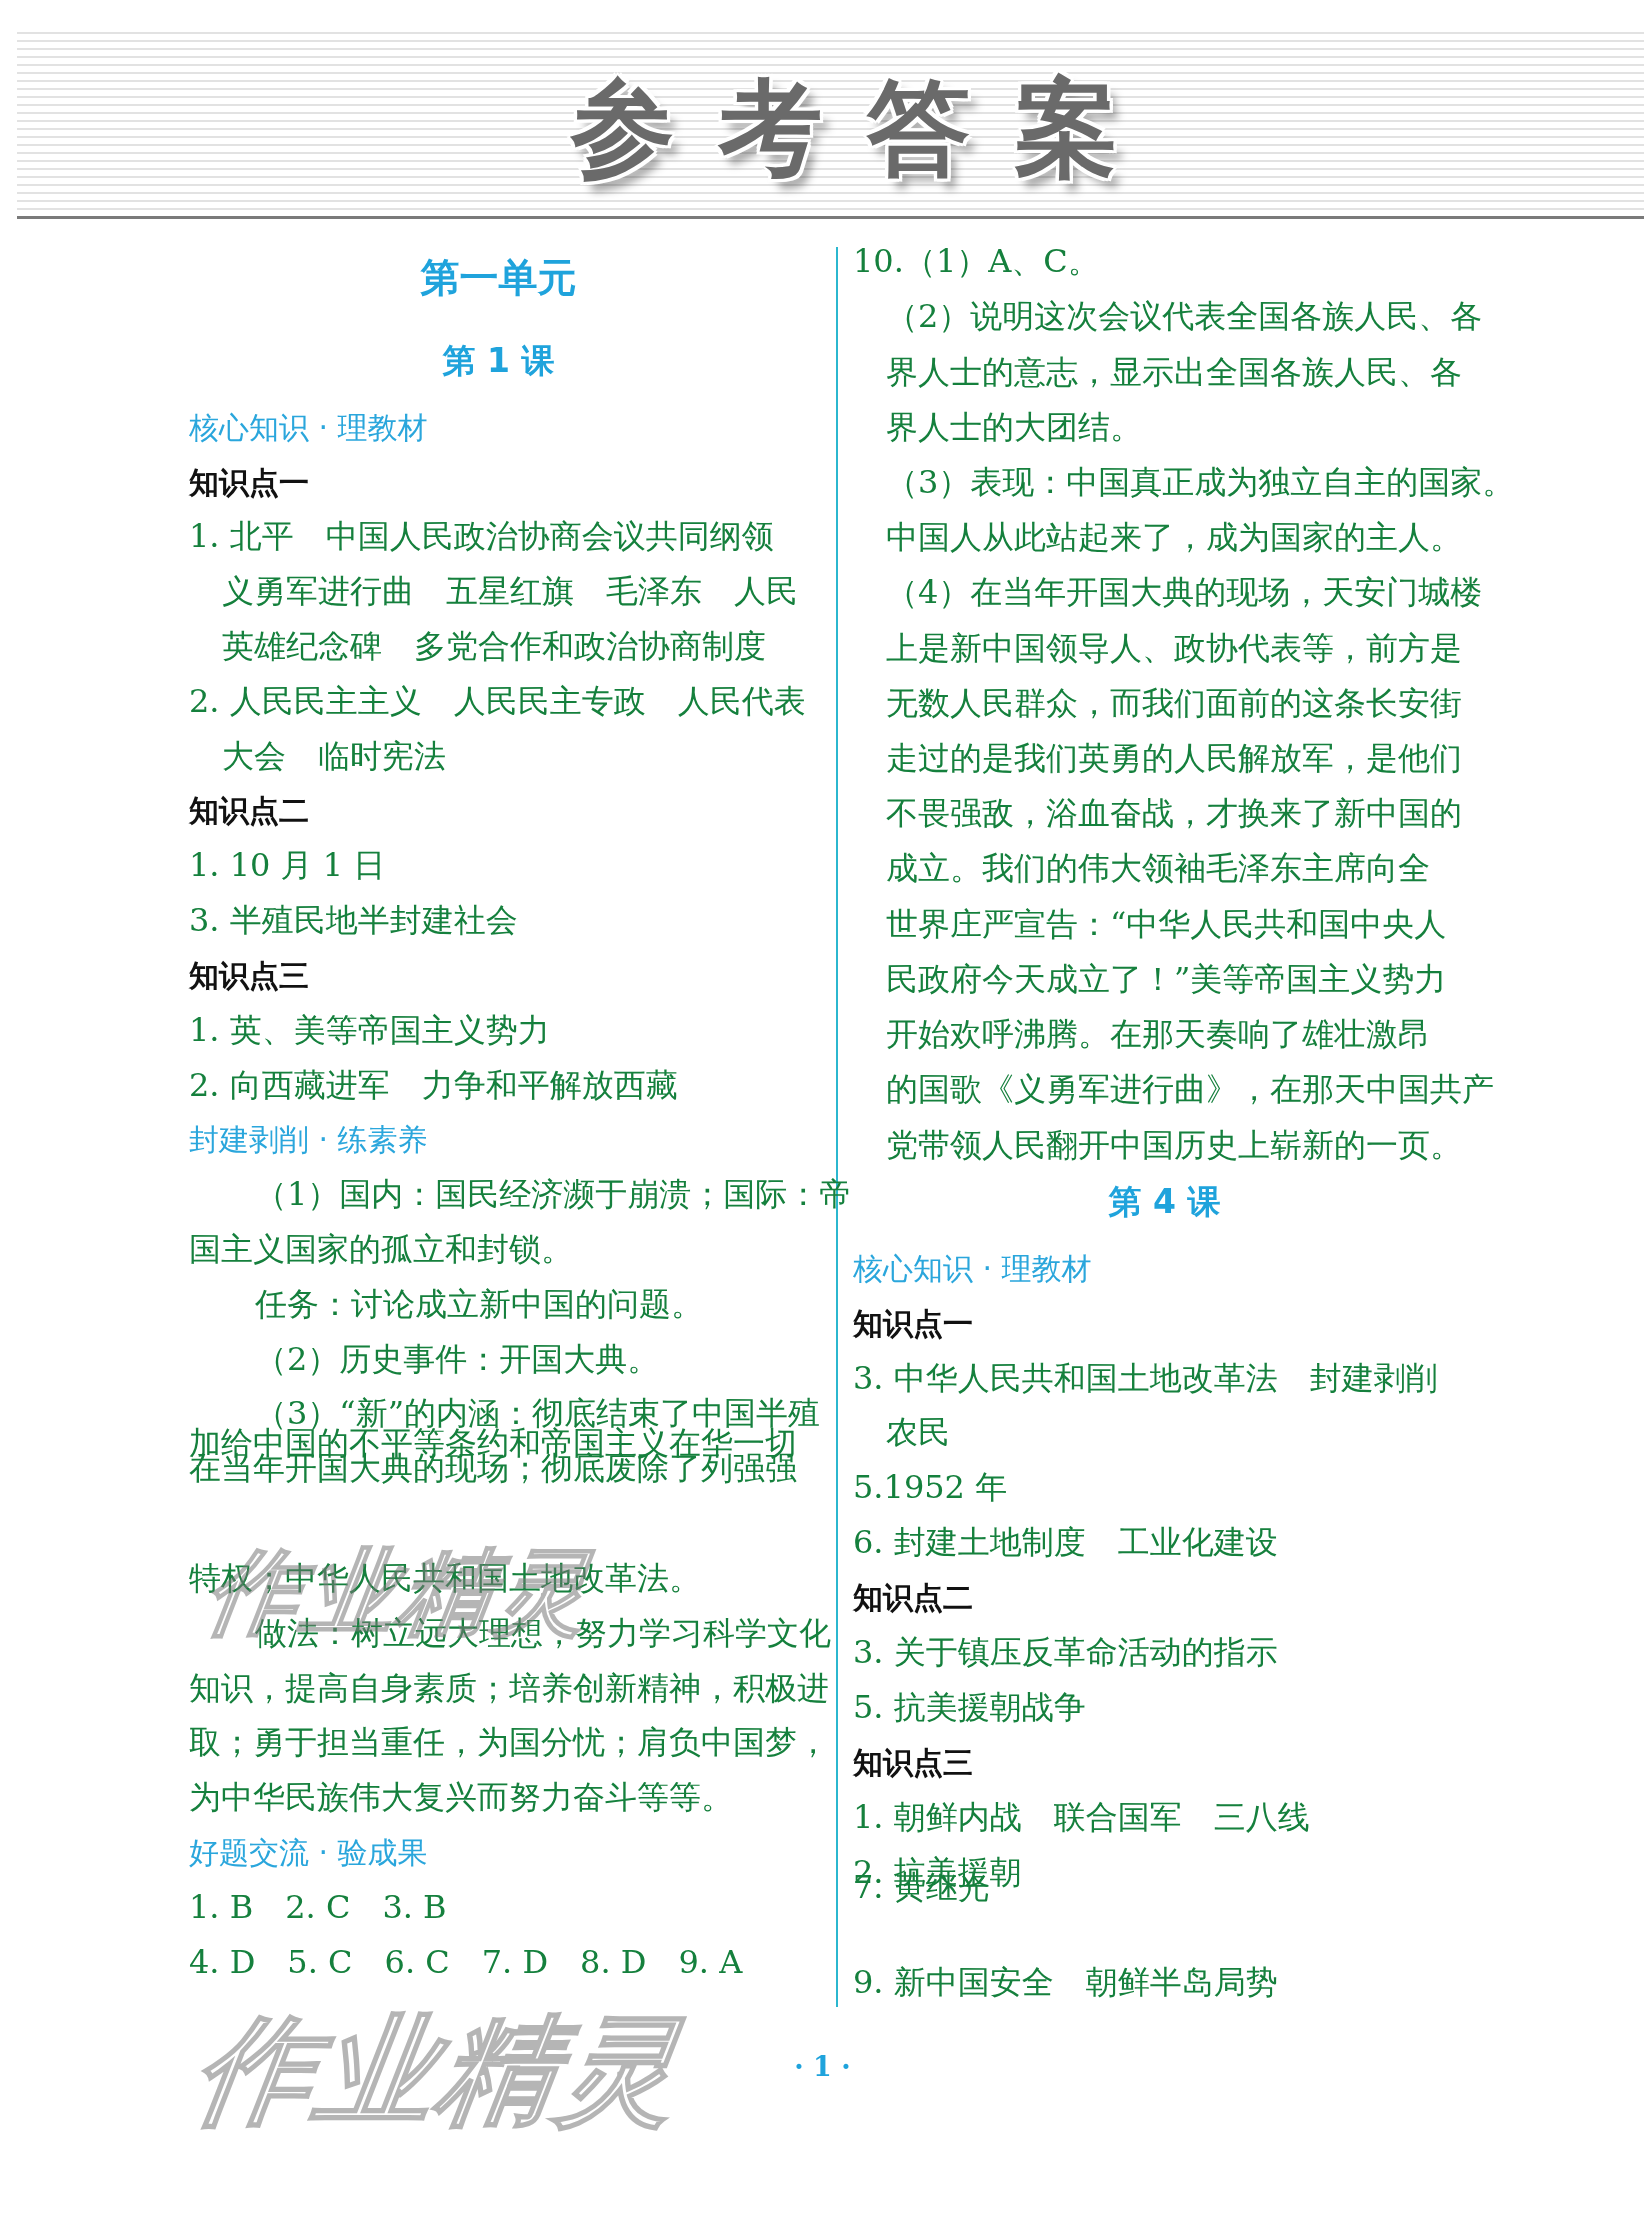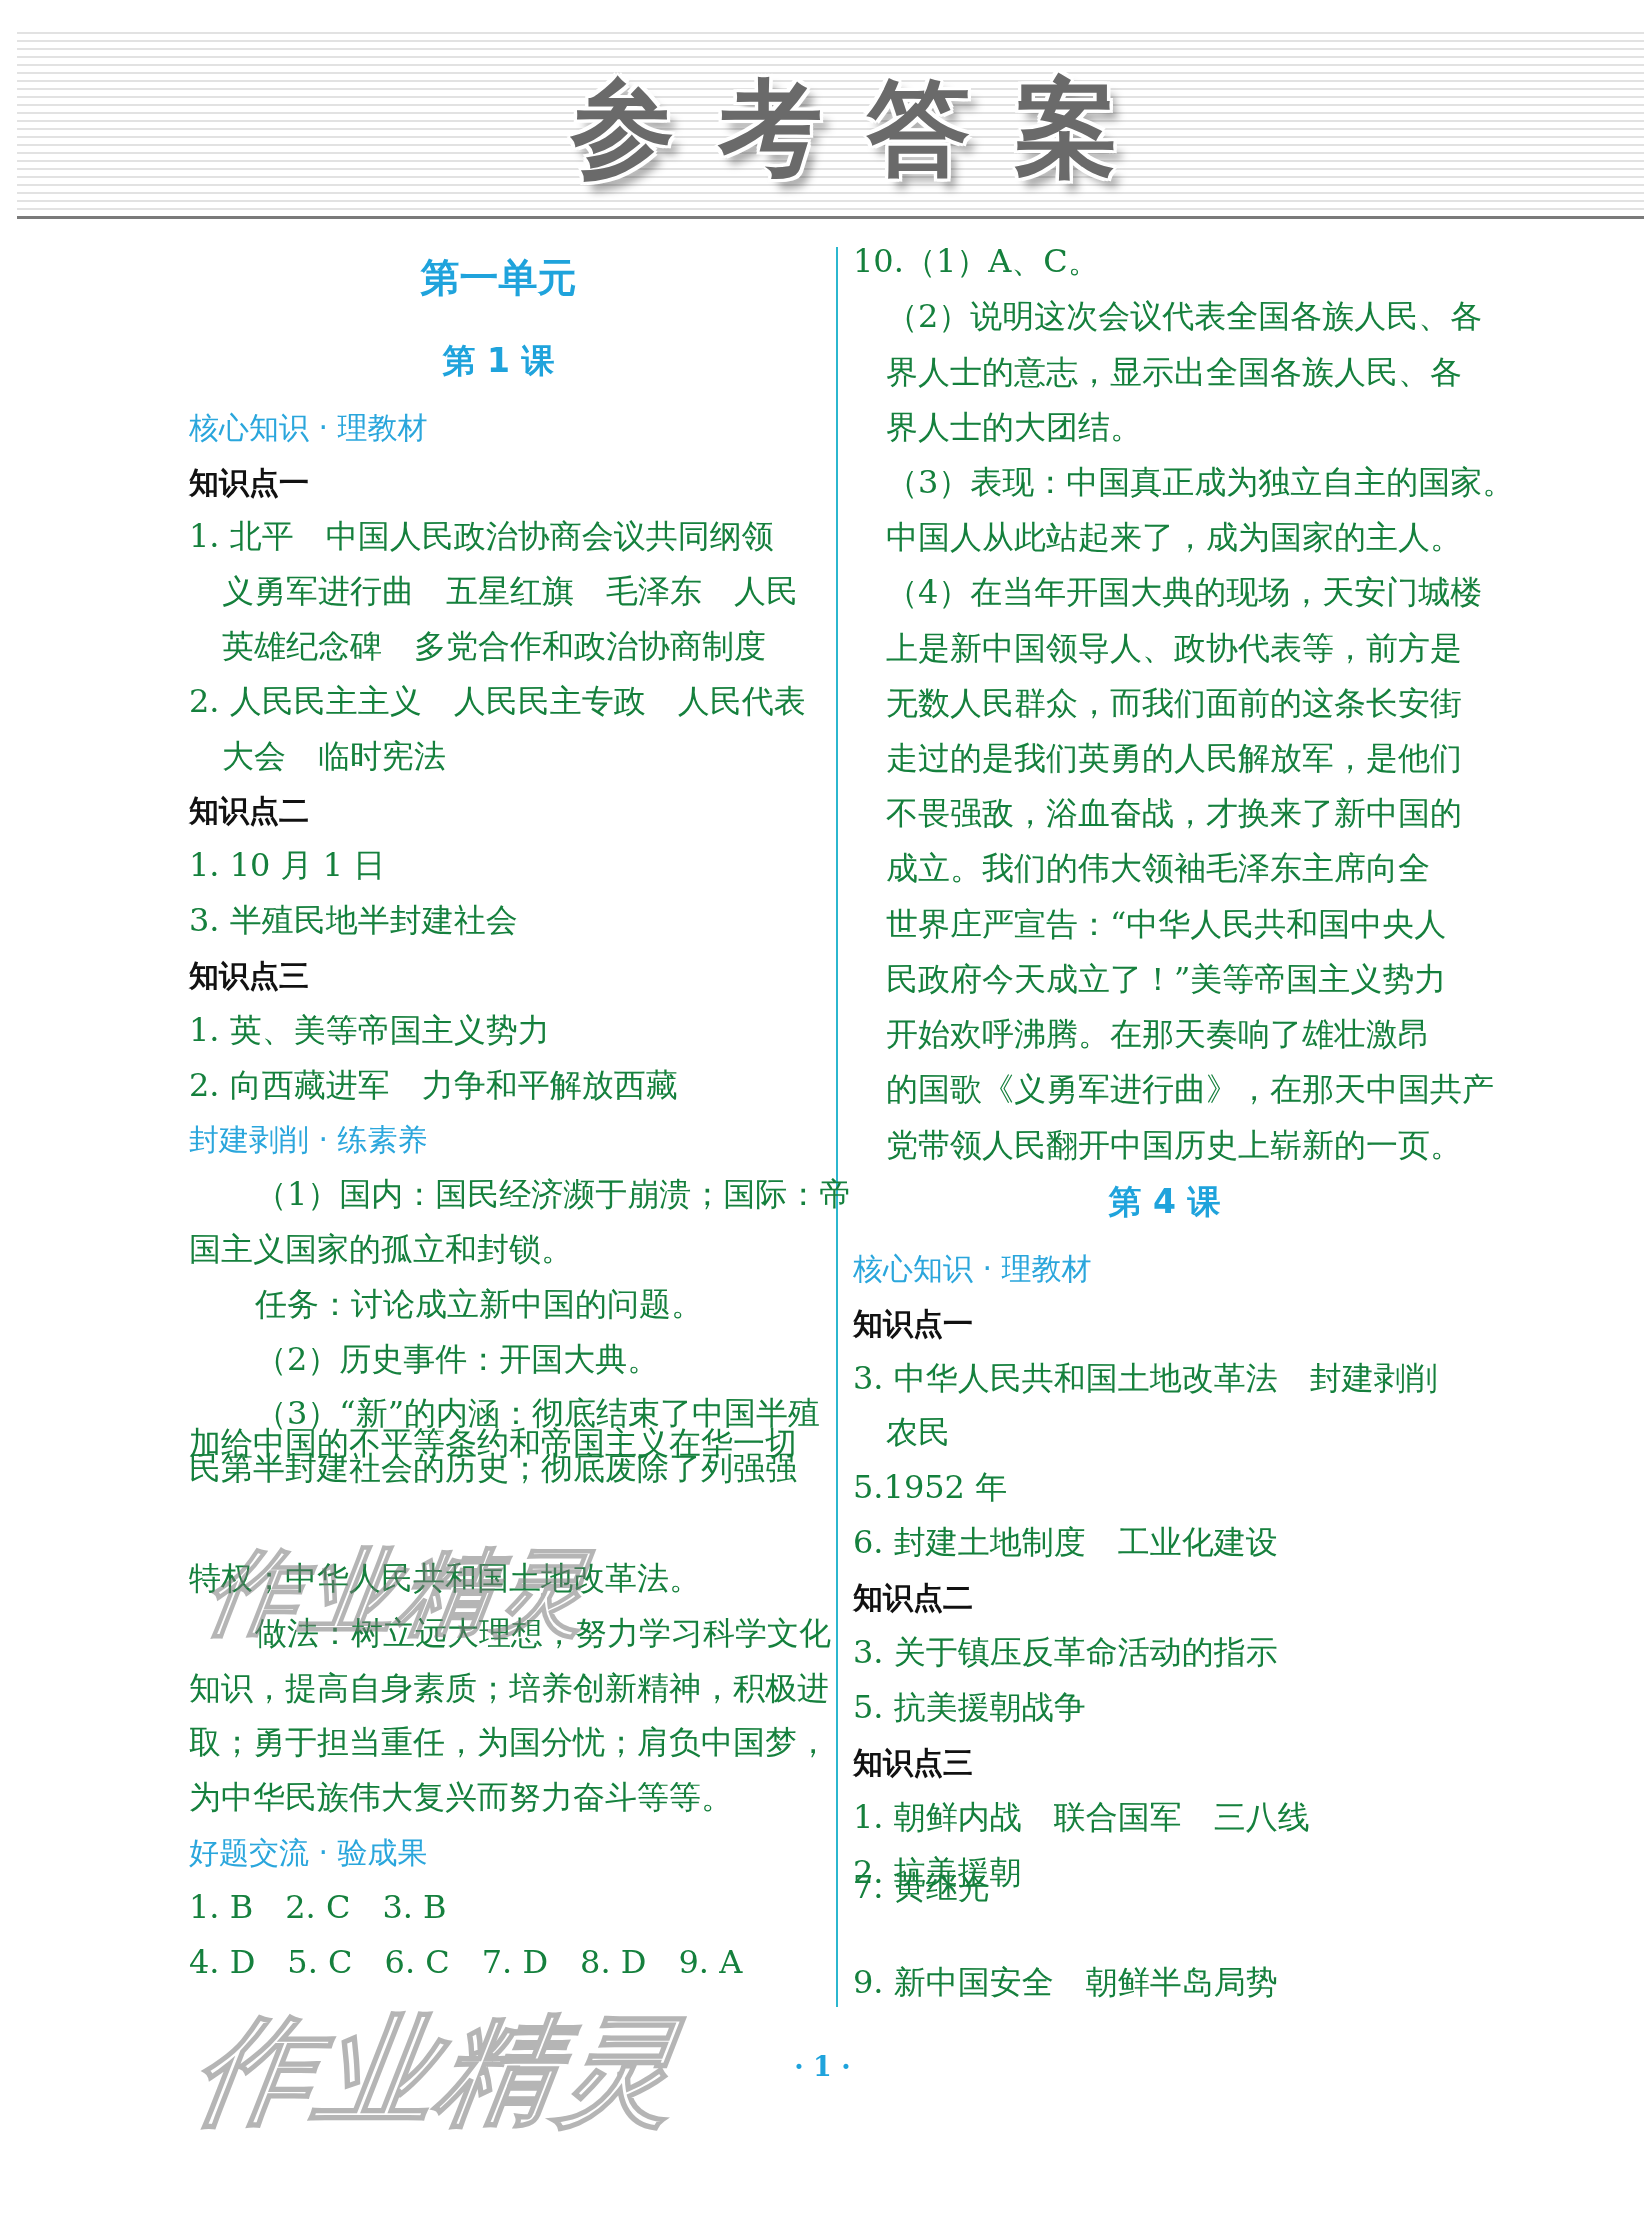--- a/index.html
+++ b/index.html
@@ -65,21 +65,21 @@
       <div class="line body" style="top: 901px; left: 0px;">3. 半殖民地半封建社会</div>
       <div class="line kp" style="top: 956px; left: 0px;">知识点三</div>
       <div class="line body" style="top: 1011px; left: 0px;">1. 英、美等帝国主义势力</div>
       <div class="line body" style="top: 1066px; left: 0px;">2. 向西藏进军　力争和平解放西藏</div>
       <div class="line section" style="top: 1120px; left: 0px;">封建剥削 · 练素养</div>
       <div class="line body" style="top: 1175px; left: 66px;">（1）国内：国民经济濒于崩溃；国际：帝</div>
       <div class="line body" style="top: 1230px; left: 0px;">国主义国家的孤立和封锁。</div>
       <div class="line body" style="top: 1285px; left: 66px;">任务：讨论成立新中国的问题。</div>
       <div class="line body" style="top: 1340px; left: 66px;">（2）历史事件：开国大典。</div>
       <div class="line body" style="top: 1394px; left: 66px;">（3）“新”的内涵：彻底结束了中国半殖</div>
-      <div class="line body" style="top: 1449px; left: 0px;">民第半封建社会的历史；彻底废除了列强强</div>
+      <div class="line body" style="top: 1449px; left: 0px;">在当年开国大典的现场；彻底废除了列强强</div>
       <div class="line body" style="top: 1424px; left: 0px;">加给中国的不平等条约和帝国主义在华一切</div>
       <div class="line body" style="top: 1559px; left: 0px;">特权；中华人民共和国土地改革法。</div>
       <div class="line body" style="top: 1614px; left: 66px;">做法：树立远大理想，努力学习科学文化</div>
       <div class="line body" style="top: 1669px; left: 0px; text-align: center;">知识，提高自身素质；培养创新精神，积极进</div>
       <div class="line body" style="top: 1723px; left: 0px;">取；勇于担当重任，为国分忧；肩负中国梦，</div>
       <div class="line body" style="top: 1778px; left: 0px;">为中华民族伟大复兴而努力奋斗等等。</div>
       <div class="line section" style="top: 1833px; left: 0px;">好题交流 · 验成果</div>
       <div class="line body" style="top: 1888px; left: 0px;">1. B　2. C　3. B</div>
       <div class="line body" style="top: 1943px; left: 0px;">4. D　5. C　6. C　7. D　8. D　9. A</div>
     </div>

